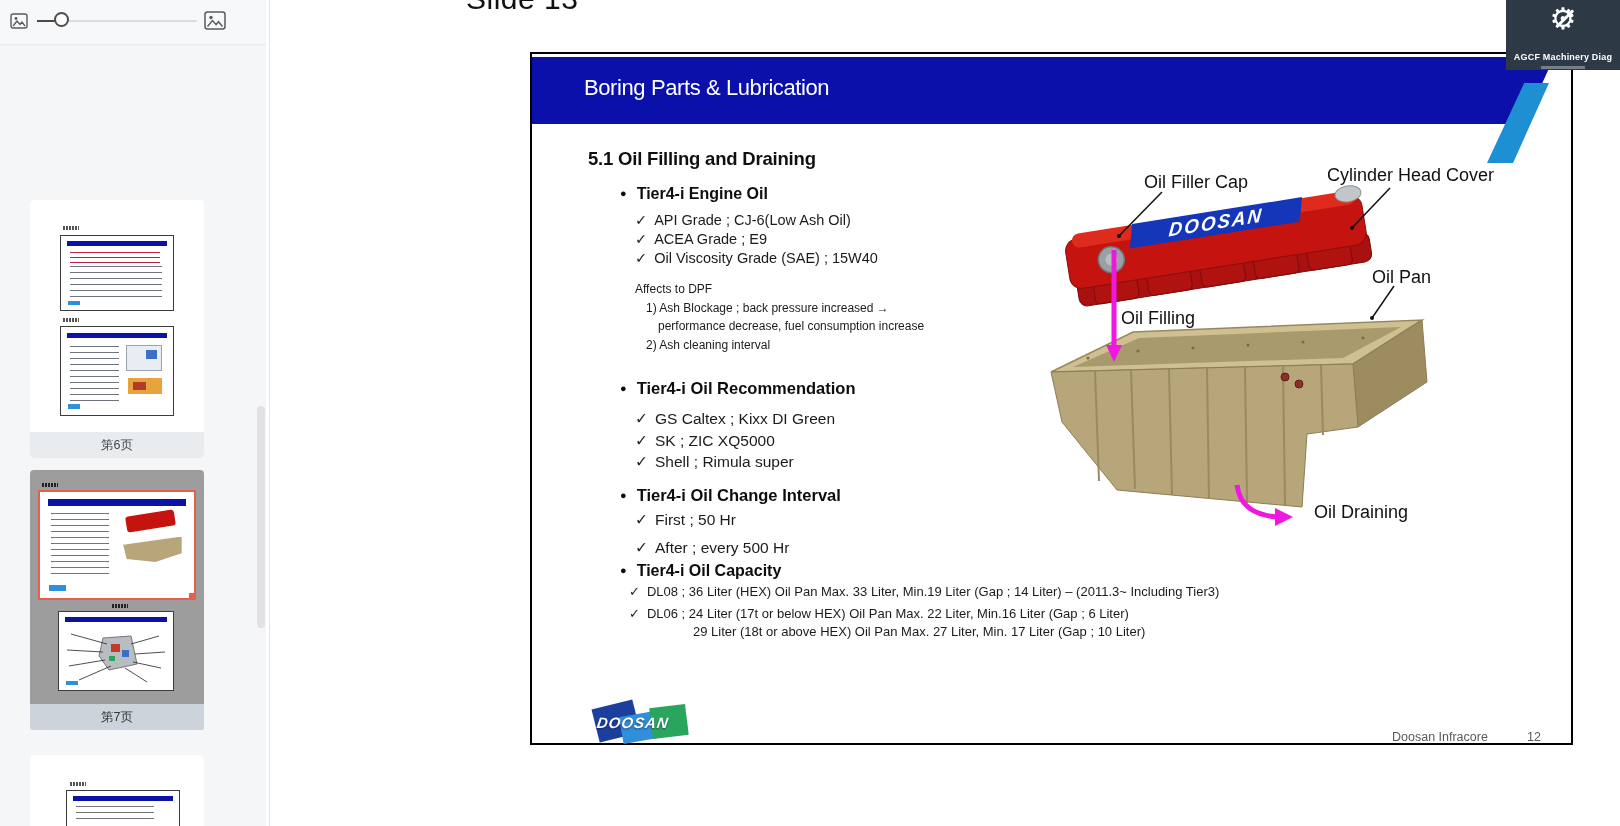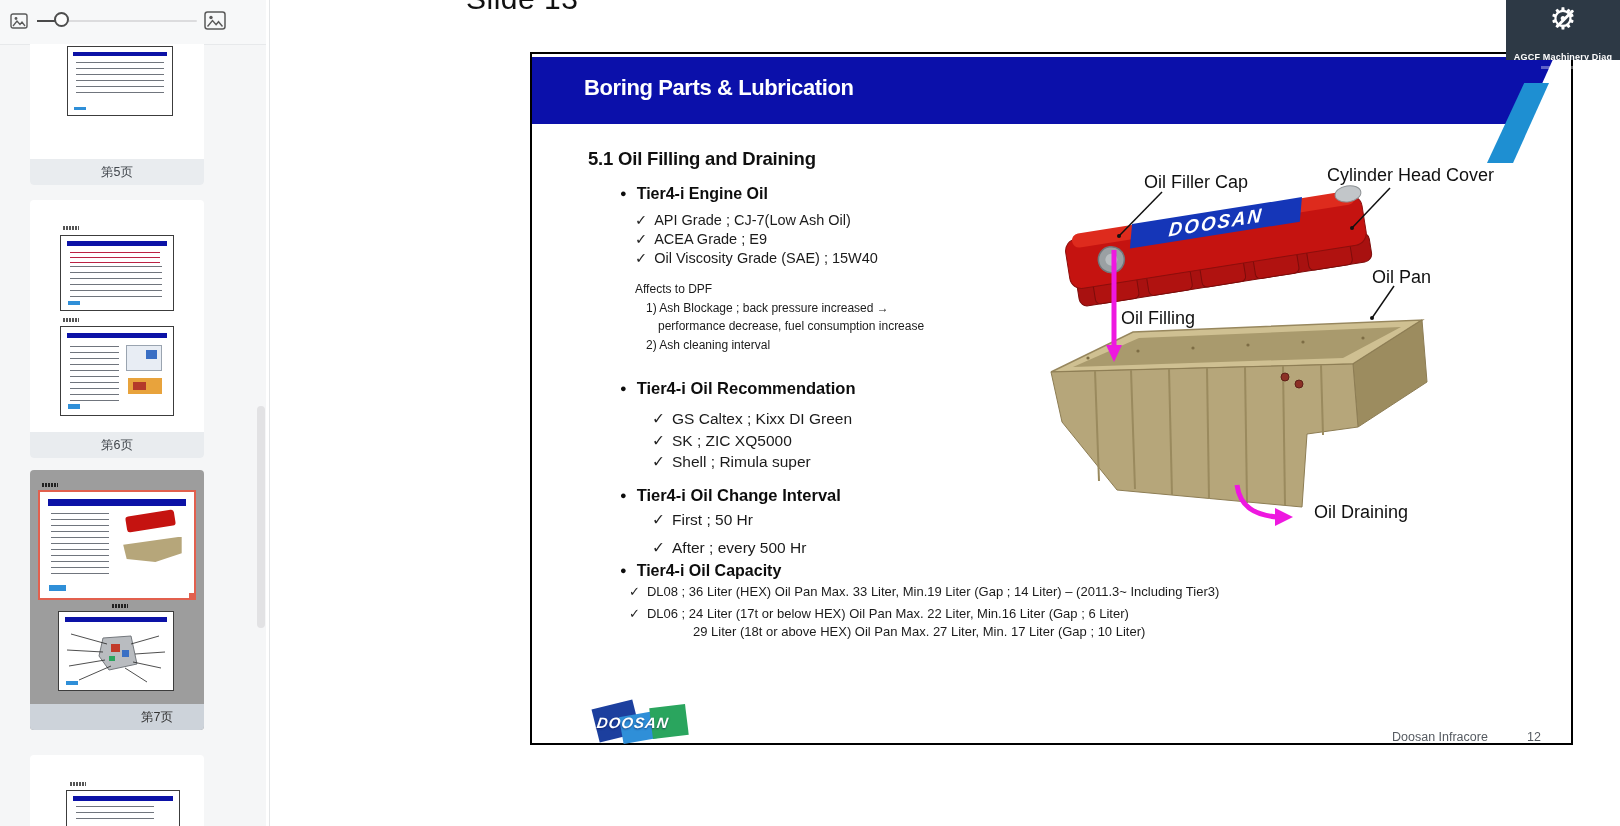--- a/index.html
+++ b/index.html
@@ -14,63 +14,63 @@
   .imgicon svg{display:block;}
   #zoom-slider{position:absolute;left:37px;top:20px;width:160px;height:2px;background:#dcdcdе;background:#dcdcde;border-radius:1px;}
   #zoom-slider .fill{position:absolute;left:0;top:0;height:2px;width:18px;background:#4a4a4a;}
   #zoom-slider .thumb{position:absolute;left:17px;top:-8px;width:15px;height:15px;border-radius:50%;
     background:#fdfdfd;border:2px solid #4e4e4e;box-sizing:border-box;cursor:pointer;}
 
   .page-card{position:absolute;left:30px;width:174px;border-radius:4px;overflow:hidden;background:#fff;cursor:pointer;}
   .page-label{position:absolute;left:0;bottom:0;width:100%;height:26px;background:#e9ecef;
     color:#41464c;font-size:12.5px;line-height:26px;text-align:center;}
   .card-sel{background:#9d9d9d;}
-  .card-sel .page-label{background:#cdd3da;color:#333;padding-left:40px;}
+  .card-sel .page-label{background:#cdd3da;color:#333;}
 
   .mini{position:absolute;background:#fff;border:1px solid #3c3c3c;box-sizing:border-box;}
   .mini .mh{position:absolute;left:5%;top:7%;width:90%;height:6%;background:#0c12a6;}
   .mini .txt{position:absolute;background:repeating-linear-gradient(to bottom,#70757d 0 1px,transparent 1px 6px);}
   .mini .txtr{position:absolute;background:repeating-linear-gradient(to bottom,#b24 0 1px,transparent 1px 5px);}
   .mini .mlogo{position:absolute;left:6%;bottom:7%;width:11%;height:5%;background:#2f8fd8;}
   .cap{position:absolute;width:16px;height:4px;background:repeating-linear-gradient(to right,#555 0 2px,transparent 2px 3px);}
   #scrollbar-thumb{position:absolute;left:257px;top:406px;width:8px;height:222px;border-radius:4px;background:#e2e2e4;cursor:pointer;}
 
   
   #heading{position:absolute;left:466px;top:-18px;font-size:30px;color:#111;letter-spacing:0.5px;}
 
   #slide{position:absolute;left:530px;top:52px;width:1043px;height:693px;background:#fff;
     border:2px solid #000;box-sizing:border-box;}
   #banner{position:absolute;left:0;top:3px;width:1022px;height:67px;background:#0b10aa;
     clip-path:polygon(0 0,100% 0,calc(100% - 30px) 100%,0 100%);}
   #banner-title{position:absolute;left:52px;top:0;height:67px;line-height:67px;color:#fff;
-    font-weight:bold;font-size:22px;letter-spacing:-0.4px;}
+    font-weight:normal;font-size:22px;letter-spacing:-0.4px;}
   #accent{position:absolute;left:955px;top:29px;width:62px;height:80px;background:#1e8fd2;
     clip-path:polygon(60% 0,100% 0,42% 100%,0 100%);}
   #section-title{position:absolute;left:56px;top:94px;font-weight:bold;font-size:18.5px;color:#101010;letter-spacing:-0.2px;}
 
   .ln{position:absolute;white-space:nowrap;color:#1b1b1b;}
   .h{font-weight:bold;font-size:16px;color:#0d0d0d;}
-  .s1{font-size:14.5px;} .s2{font-size:15.5px;margin-left:17px;} .s3{font-size:13px;} .p{font-size:12px;}
+  .s1{font-size:14.5px;} .s2{font-size:15.5px;} .s3{font-size:13px;} .p{font-size:12px;}
   .blt{display:inline-block;font-size:11px;vertical-align:2px;margin-right:10px;}
   .ckm{display:inline-block;margin-right:7px;color:#222;}
 
   .dlabel{position:absolute;white-space:nowrap;font-size:18px;color:#101010;}
 
   #doosan-logo{position:absolute;left:63px;top:648px;width:110px;height:42px;}
   #doosan-logo .sq{position:absolute;}
   #dl1{left:0;top:2px;width:42px;height:34px;background:#1c3f9e;transform:rotate(-14deg);}
   #dl2{left:26px;top:12px;width:36px;height:27px;background:#2f8fd8;transform:rotate(-10deg);}
   #dl3{left:56px;top:4px;width:36px;height:31px;background:#2aa55e;transform:rotate(-7deg);}
   #doosan-logo .brand{position:absolute;left:2px;top:12px;color:#fff;font-style:italic;font-weight:bold;
     font-size:15px;letter-spacing:1px;transform:skewX(-8deg);text-shadow:0 1px 2px rgba(0,0,70,.55);}
 
   .footer-txt{position:absolute;top:676px;font-size:12.5px;color:#555a60;white-space:nowrap;}
 
   
-  #watermark{position:absolute;left:1506px;top:0;width:114px;height:60px;background:#2d3945;z-index:30;}
+  #watermark{position:absolute;left:1506px;top:0;width:114px;height:70px;background:#2d3945;z-index:30;}
   #watermark .gear{position:absolute;left:0;top:2px;width:114px;text-align:center;color:#fff;font-size:30px;line-height:34px;}
   #watermark .tool{position:absolute;left:50px;top:16px;width:20px;height:2.5px;background:#fff;transform:rotate(-45deg);border-radius:1px;}
   #watermark .wm-title{position:absolute;left:0;top:52px;width:114px;text-align:center;color:#fff;
     font-weight:bold;font-size:9px;letter-spacing:0.2px;}
   #watermark .wm-sub{position:absolute;left:35px;top:66px;width:44px;height:3px;background:rgba(255,255,255,.35);}
 </style>
 </head>
 <body>
 
 <div id="app">
@@ -91,28 +91,20 @@
       </div>
       <span class="imgicon" style="left:204px;top:11px">
         <svg width="22" height="19" viewBox="0 0 22 19">
             <rect x="1" y="1" width="20" height="17" rx="2.5" fill="none" stroke="#5a5a5a" stroke-width="1.5"></rect>
             <circle cx="7" cy="6.5" r="1.7" fill="#5a5a5a"></circle>
             <path d="M3.5 15.5l5-6 3.6 4.2 2.4-3 4 4.8" fill="none" stroke="#5a5a5a" stroke-width="1.4"></path>
           </svg>
       </span>
     </div>
 
-    <div class="page-card" style="top:44px;height:141px;border-radius:0 0 4px 4px;">
-      <div class="mini" style="left:37px;top:2px;width:106px;height:70px;">
-        <div class="mh"></div>
-        <div class="txt" style="left:8%;top:22%;width:84%;height:52%;"></div>
-        <div class="mlogo"></div>
-      </div>
-      <div class="page-label">第5页</div>
-    </div>
 
     <div class="page-card" style="top:200px;height:258px;">
       <div class="cap" style="left:33px;top:26px;"></div>
       <div class="mini" style="left:30px;top:35px;width:114px;height:76px;">
         <div class="mh"></div>
         <div class="txtr" style="left:8%;top:22%;width:80%;height:14%;"></div>
         <div class="txt" style="left:8%;top:40%;width:82%;height:42%;"></div>
         <div class="mlogo"></div>
       </div>
       <div class="cap" style="left:33px;top:118px;"></div>
@@ -176,21 +168,21 @@
 
   <div id="heading">Slide 13</div>
 
   <div id="slide">
     <div id="banner"></div>
     <div id="accent"></div>
     <div id="banner-title">Boring Parts &amp; Lubrication</div>
     <div id="section-title">5.1  Oil Filling and Draining</div>
 
     <div class="ln h" style="left:88px;top:131px;"><span class="blt">●</span><span>Tier4-i  Engine Oil</span></div>
-    <div class="ln s1" style="left:103px;top:158px;"><span class="ckm">✓</span><span>API Grade  ; CJ-7(Low Ash Oil)</span></div>
+    <div class="ln s1" style="left:103px;top:158px;"><span class="ckm">✓</span><span>API Grade  ; CJ-6(Low Ash Oil)</span></div>
     <div class="ln s1" style="left:103px;top:177px;"><span class="ckm">✓</span><span>ACEA Grade ; E9</span></div>
     <div class="ln s1" style="left:103px;top:196px;"><span class="ckm">✓</span><span>Oil Viscosity Grade (SAE) ; 15W40</span></div>
 
     <div class="ln p" style="left:103px;top:228px;">Affects to DPF</div>
     <div class="ln p" style="left:114px;top:247px;">1) Ash Blockage ; back pressure increased →</div>
     <div class="ln p" style="left:126px;top:265px;">performance decrease, fuel consumption increase</div>
     <div class="ln p" style="left:114px;top:284px;">2) Ash cleaning interval</div>
 
     <div class="ln h" style="left:88px;top:325px;font-size:16.5px;"><span class="blt">●</span><span>Tier4-i  Oil Recommendation</span></div>
     <div class="ln s2" style="left:103px;top:356px;"><span class="ckm">✓</span><span>GS Caltex ; Kixx DI Green</span></div>

